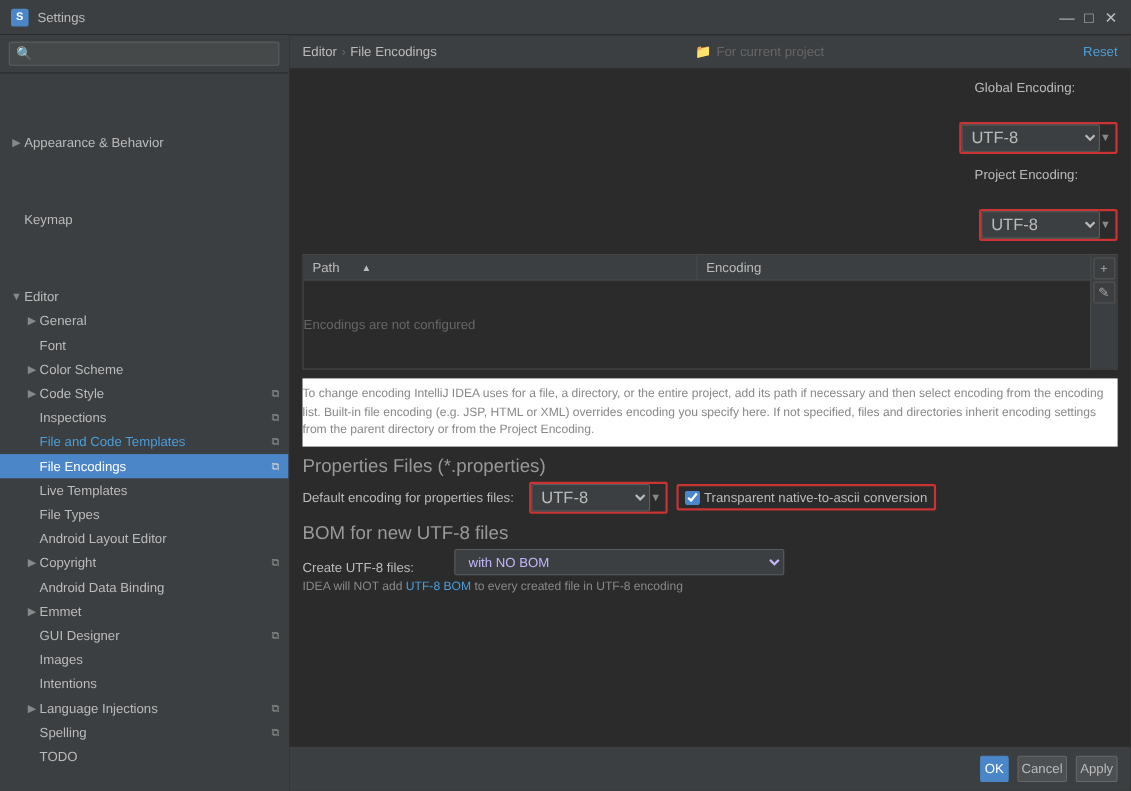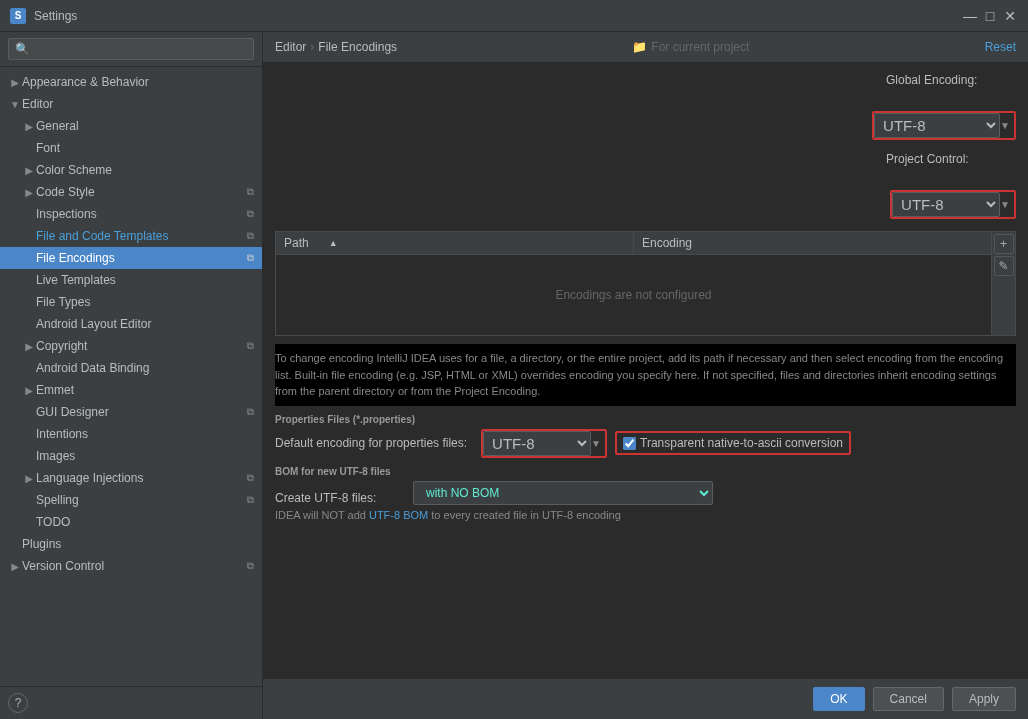--- a/index.html
+++ b/index.html
@@ -118,21 +118,21 @@
     }
     .tree-arrow.expanded::before { content: "▼"; }
     .tree-arrow.collapsed::before { content: "▶"; }
     .tree-arrow.empty { visibility: hidden; }
     .copy-icon {
       color: #888;
       font-size: 10px;
       margin-left: auto;
       padding-right: 8px;
     }
-    .indent-1 { padding-left: 8px; }
+    .indent-1 { padding-left: 8px; margin-top: 48px; }
     .indent-2 { padding-left: 22px; }
 
     
     .sidebar-bottom {
       padding: 6px 8px;
       border-top: 1px solid #2b2b2b;
     }
     .help-btn {
       width: 20px; height: 20px;
       border: 1px solid #666;
@@ -225,21 +225,20 @@
       align-items: center;
       gap: 20px;
     }
     .table-header-cell:first-child {
       border-right: 1px solid #4a4a4a;
     }
     .table-body {
       min-height: 80px;
       display: flex;
       align-items: center;
-      justify-content: center;
     }
     .empty-text {
       color: #666;
       font-size: 12px;
     }
     .table-outer {
       display: flex;
       border: 1px solid #4a4a4a;
     }
     .table-main { flex: 1; }
@@ -262,30 +261,29 @@
       cursor: pointer;
       display: flex; align-items: center; justify-content: center;
       border-radius: 2px;
     }
 
     
     .desc-text {
       color: #888;
       font-size: 11px;
       line-height: 1.5;
-      background: #000000;
+      background: #ffffff;
       padding: 6px 0;
     }
 
     
     .section-title {
       color: #999;
-      font-size: 10px;
+      font-size: 17px;
       margin-bottom: 4px;
-      font-weight: bold;
     }
     .checkbox-input {
       accent-color: #4a86c8;
       width: 13px; height: 13px;
     }
     .checkbox-area {
       border: 2px solid #cc3333;
       padding: 3px 6px;
       display: inline-flex;
       align-items: center;
@@ -295,21 +293,21 @@
 
     
     .bom-row {
       display: flex;
       align-items: flex-end;
       gap: 8px;
     }
     .bom-dropdown {
       background: #3c3f41;
       border: 1px solid #5a5d5e;
-      color: #5eead4;
+      color: #c4b5fd;
       padding: 3px 8px;
       font-size: 12px;
       outline: none;
       min-width: 300px;
     }
     .idea-note {
       color: #888;
       font-size: 11px;
       margin-top: 4px;
     }
@@ -321,21 +319,21 @@
     .footer {
       display: flex;
       align-items: center;
       justify-content: flex-end;
       padding: 8px 12px;
       gap: 8px;
       background: #3c3f41;
       border-top: 1px solid #2b2b2b;
     }
     .footer-btn {
-      padding: 4px 16px;
+      padding: 4px 3px;
       font-size: 12px;
       cursor: pointer;
       border-radius: 2px;
       border: 1px solid transparent;
     }
     .btn-ok {
       background: #4a86c8;
       color: white;
       border-color: #4a86c8;
     }
@@ -394,20 +392,24 @@
     <div class="search-box">
       <input class="search-input" type="text" placeholder="🔍" style="">
     </div>
     <div class="sidebar-tree">
 
       <div class="tree-item indent-1">
         <span class="tree-arrow collapsed"></span>
         <span>Appearance &amp; Behavior</span>
       </div>
 
+      <div class="tree-item indent-1">
+        <span class="tree-arrow empty"></span>
+        <span>Keymap</span>
+      </div>
 
       <div class="tree-item indent-1">
         <span class="tree-arrow expanded"></span>
         <span>Editor</span>
       </div>
 
       <div class="tree-item indent-2">
         <span class="tree-arrow collapsed"></span>
         <span>General</span>
       </div>
@@ -478,26 +480,26 @@
       </div>
 
       <div class="tree-item indent-2">
         <span class="tree-arrow empty"></span>
         <span>GUI Designer</span>
         <span class="copy-icon">⧉</span>
       </div>
 
       <div class="tree-item indent-2">
         <span class="tree-arrow empty"></span>
+        <span>Images</span>
+      </div>
+
+      <div class="tree-item indent-2">
+        <span class="tree-arrow empty"></span>
         <span>Intentions</span>
-      </div>
-
-      <div class="tree-item indent-2">
-        <span class="tree-arrow empty"></span>
-        <span>Images</span>
       </div>
 
       <div class="tree-item indent-2">
         <span class="tree-arrow collapsed"></span>
         <span>Language Injections</span>
         <span class="copy-icon">⧉</span>
       </div>
 
       <div class="tree-item indent-2">
         <span class="tree-arrow empty"></span>
@@ -553,21 +555,21 @@
             <option>UTF-16</option>
             <option>ISO-8859-1</option>
             <option>US-ASCII</option>
             <option>windows-1252</option>
           </select>
           <span style="color:#888;font-size:10px;padding-right:4px;">▼</span>
         </span>
       </div>
 
       <div class="form-row">
-        <span class="form-label">Project Control:</span>
+        <span class="form-label">Project Encoding:</span>
         <span class="red-outline">
           <select>
             <option>UTF-8</option>
             <option>UTF-16</option>
             <option>ISO-8859-1</option>
             <option>US-ASCII</option>
           </select>
           <span style="color:#888;font-size:10px;padding-right:4px;">▼</span>
         </span>
       </div>

